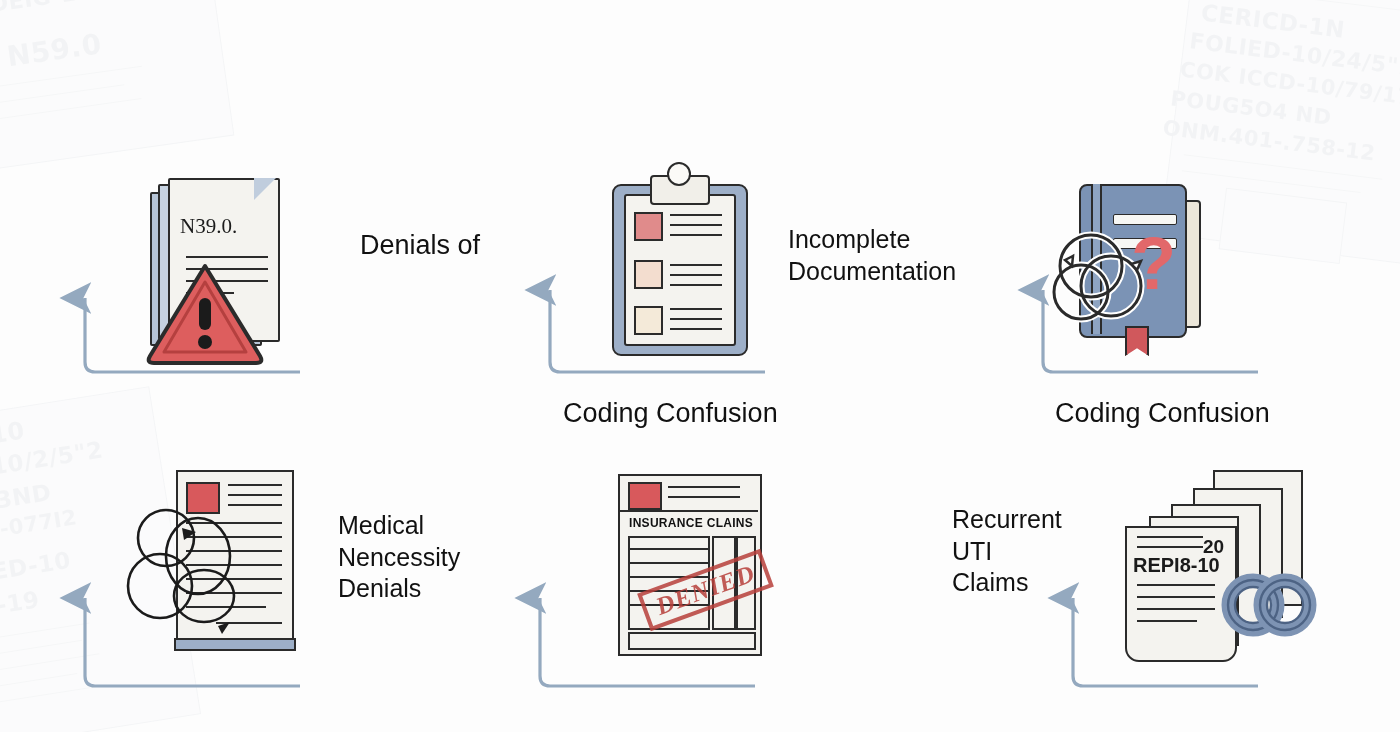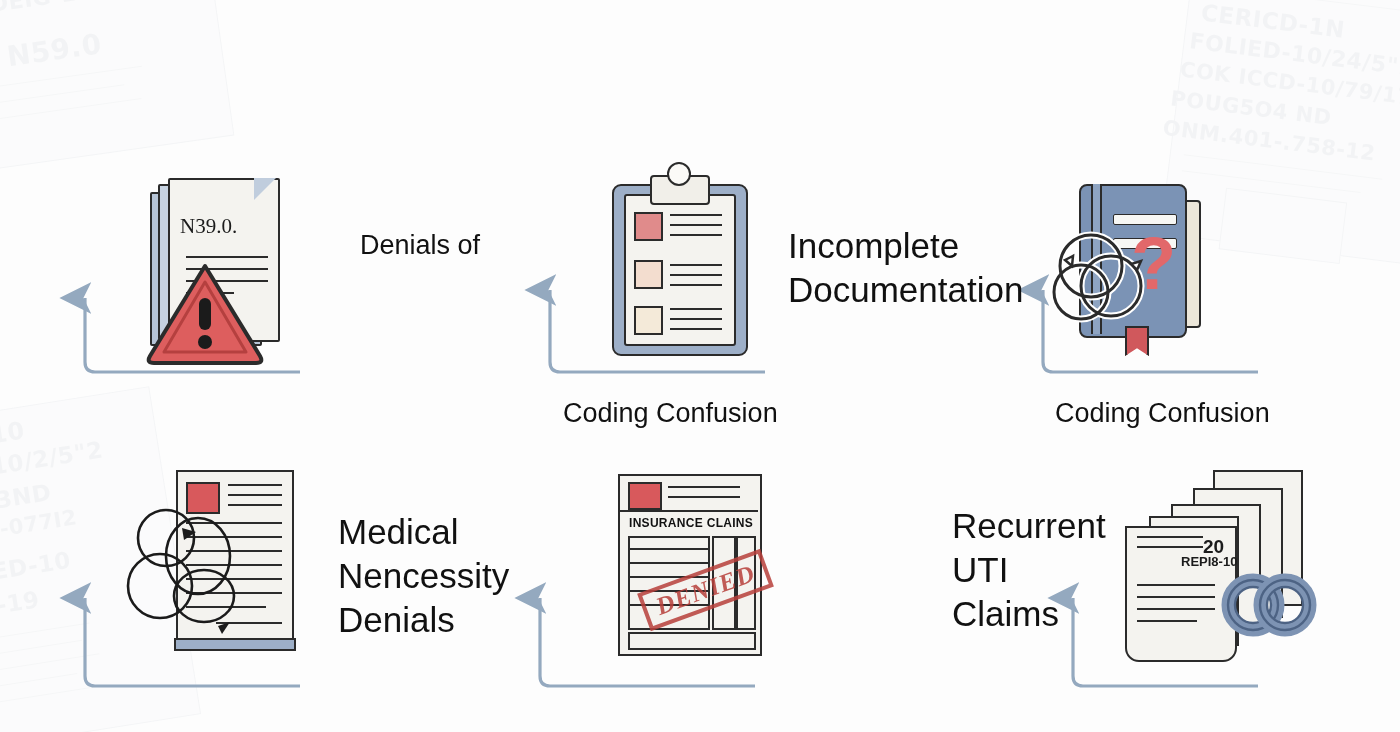--- a/index.html
+++ b/index.html
@@ -37,21 +37,21 @@
     letter-spacing:-.2px;
   }
 
   
   .conn{position:absolute;pointer-events:none;}
 
   
   .cell{position:absolute;}
   .label{
     position:absolute;
-    font-size:35px;color:#111;line-height:1.26;
+    font-size:25px;color:#111;line-height:1.26;
     font-weight:400;
     white-space:pre-line;
   }
   .cap{
     position:absolute;
     font-size:27px;color:#111;
     text-align:left;white-space:nowrap;
   }
 
   
@@ -112,21 +112,21 @@
     padding:2px 10px;transform:rotate(-20deg);
     font-family:"Liberation Serif",serif;font-style:italic;
     background:transparent;opacity:.86;
   }
 
   
   .i6{position:absolute;}
   .i6 .st{position:absolute;background:#f4f3ef;border:2px solid #2b2b2b;}
   .i6 .front{position:absolute;left:0;top:56px;width:108px;height:132px;background:#f4f3ef;border:2px solid #2b2b2b;border-radius:0 0 14px 14px;}
   .i6 .ln{position:absolute;height:2px;background:#2b2b2b;}
-  .i6 .code{position:absolute;left:8px;top:84px;font-size:13px;font-weight:700;color:#1b1b1b;margin-left:48px;}
+  .i6 .code{position:absolute;left:8px;top:84px;font-size:20px;font-weight:700;color:#1b1b1b;}
   .i6 .num{position:absolute;left:78px;top:66px;font-size:19px;font-weight:700;color:#1b1b1b;}
 </style>
 </head>
 <body>
 
 <div id="stage">
 
   <div class="wm" style="left:-40px;top:-60px;width:300px;height:230px;transform:rotate(-8deg);">
     <div class="wm-sheet" style="left:0;top:0;width:260px;height:210px;"></div>
 

